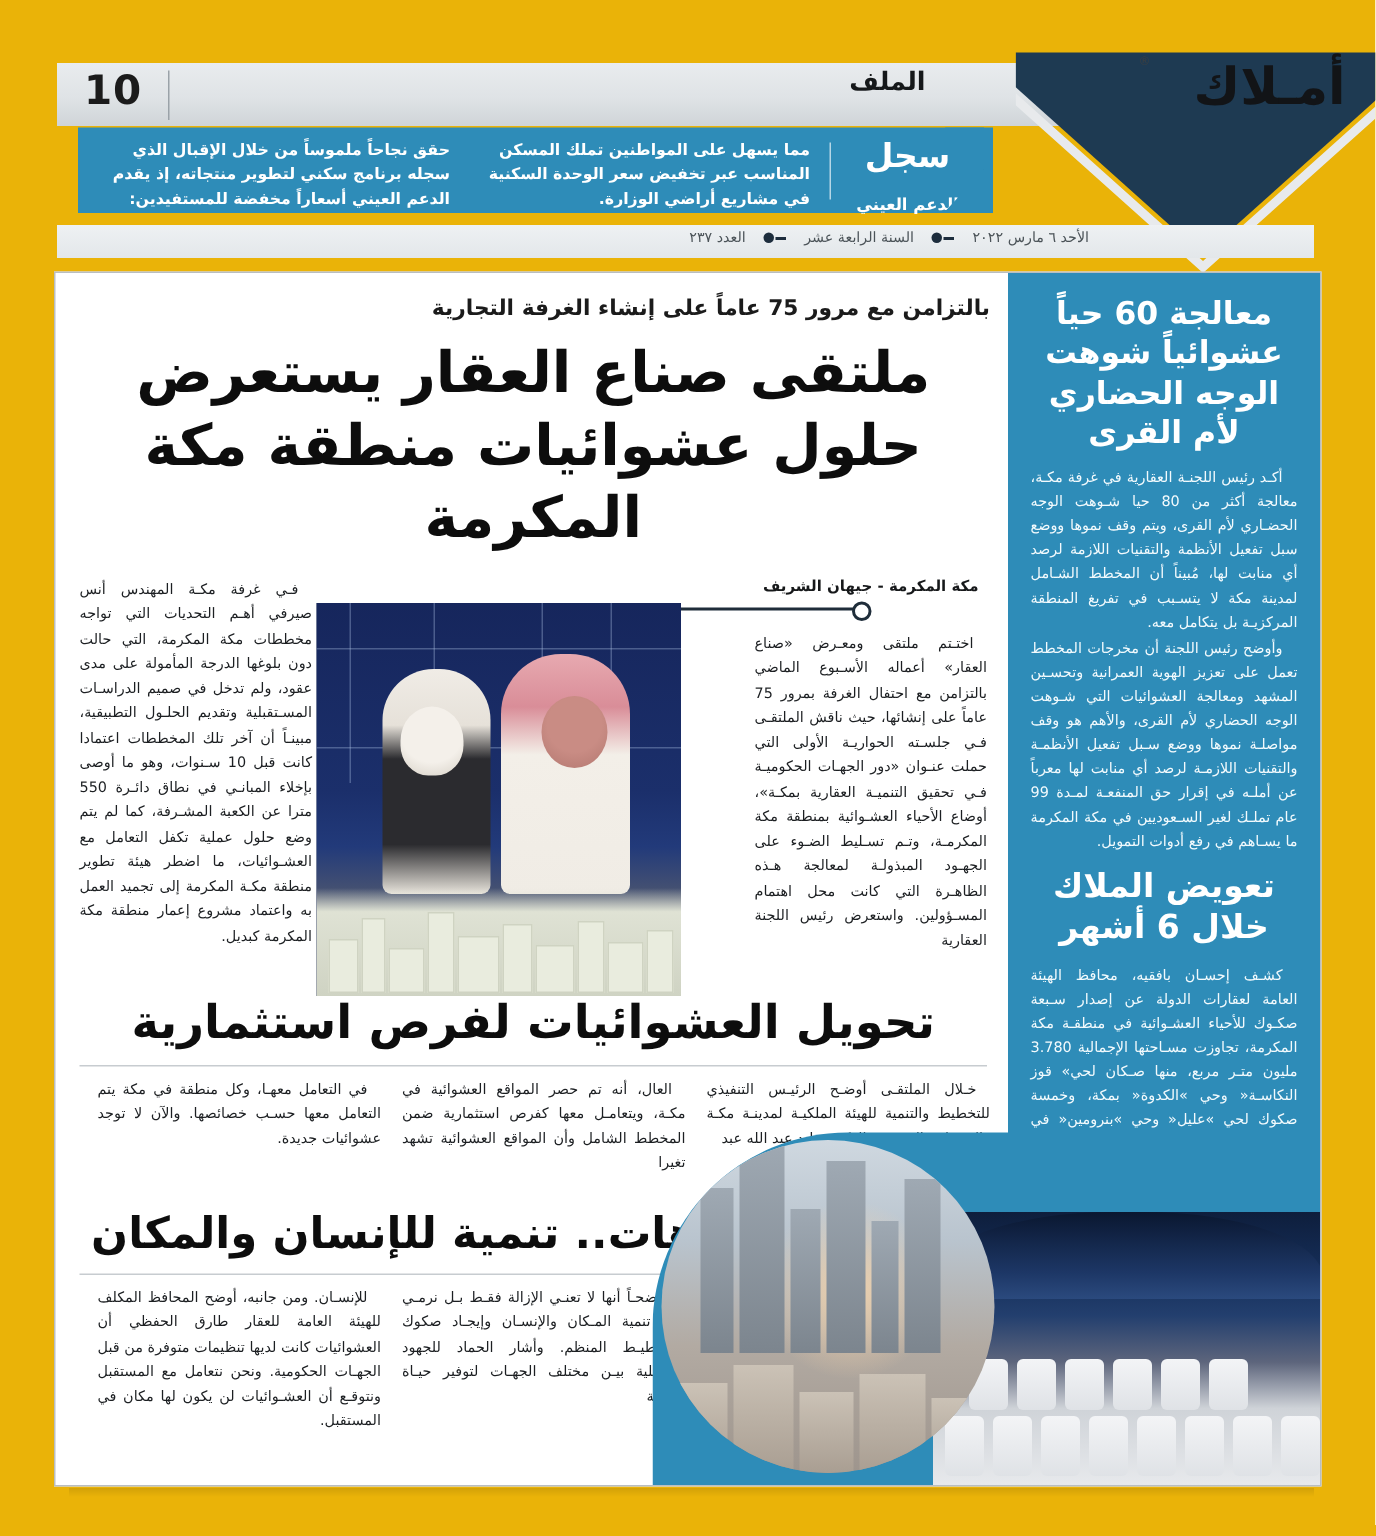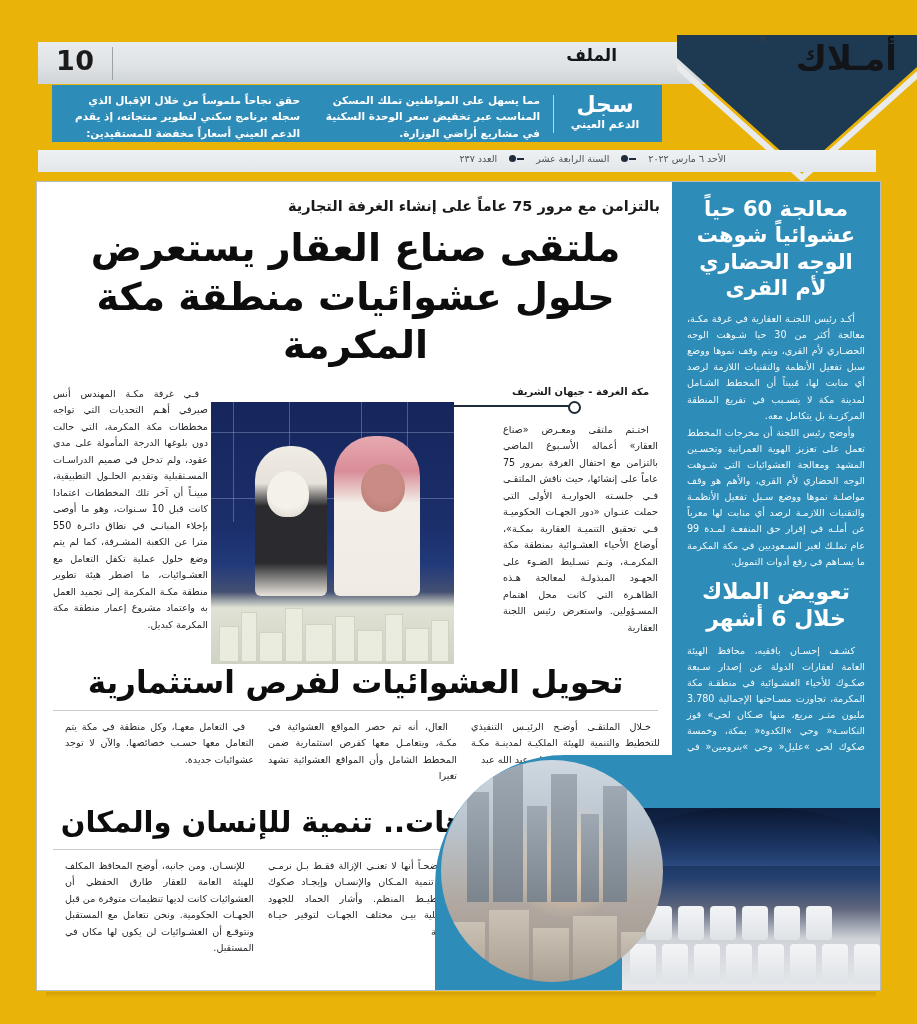--- a/index.html
+++ b/index.html
@@ -128,21 +128,21 @@
     display: block;
     font-size: 22px;
     font-weight: bold;
     line-height: 1.05;
   }
   .ribbon-title .rt-sub {
     display: block;
     font-size: 11px;
     font-weight: bold;
     line-height: 1.3;
-    margin-top: 2px;
+    margin-top: 14px;
   }
   .ribbon-sep {
     position: absolute;
     right: 108px; top: 10px;
     width: 1px; height: 38px;
     background: rgba(255,255,255,0.65);
   }
   .ribbon-col {
     position: absolute;
     top: 7px;
@@ -544,42 +544,42 @@
         <span>العدد ٢٣٧</span>
       </div>
     </div>
   </div>
 
   <div class="content-box">
 
     <aside class="sidebar">
       <h2 class="sb-head">معالجة 60 حياً عشوائياً شوهت الوجه الحضاري لأم القرى</h2>
       <div class="sb-body">
-        <p>أكـد رئيس اللجنـة العقارية في غرفة مكـة، معالجة أكثر من 30 حيا شـوهت الوجه الحضـاري لأم القرى، ويتم وقف نموها ووضع سبل تفعيل الأنظمة والتقنيات اللازمة لرصد أي منابت لها، مُبيناً أن المخطط الشـامل لمدينة مكة لا يتسـبب في تفريغ المنطقة المركزيـة بل يتكامل معه.</p>
+        <p>أكـد رئيس اللجنـة العقارية في غرفة مكـة، معالجة أكثر من 80 حيا شـوهت الوجه الحضـاري لأم القرى، ويتم وقف نموها ووضع سبل تفعيل الأنظمة والتقنيات اللازمة لرصد أي منابت لها، مُبيناً أن المخطط الشـامل لمدينة مكة لا يتسـبب في تفريغ المنطقة المركزيـة بل يتكامل معه.</p>
         <p>وأوضح رئيس اللجنة أن مخرجات المخطط تعمل على تعزيز الهوية العمرانية وتحسـين المشهد ومعالجة العشوائيات التي شـوهت الوجه الحضاري لأم القرى، والأهم هو وقف مواصلـة نموها ووضع سـبل تفعيل الأنظمـة والتقنيات اللازمـة لرصد أي منابت لها معرباً عن أملـه في إقرار حق المنفعـة لمـدة 99 عام تملـك لغير السـعوديين في مكة المكرمة ما يسـاهم في رفع أدوات التمويل.</p>
       </div>
 
       <h2 class="sb-head second">تعويض الملاك خلال 6 أشهر</h2>
       <div class="sb-body">
         <p>كشـف إحسـان بافقيه، محافظ الهيئة العامة لعقارات الدولة عن إصدار سـبعة صكـوك للأحياء العشـوائية في منطقـة مكة المكرمة، تجاوزت مسـاحتها الإجمالية 3.780 مليون متـر مربع، منها صـكان لحي» قوز النكاسـة« وحي »الكدوة« بمكة، وخمسة صكوك لحي »عليل« وحي »بنرومين« في محافظة جدة، مؤكداً الالتزام بالتعويض خلال 6 أشـهر حسب القرارات والتوجيهات.</p>
         <p>وذكر بافقيه أن الهيئة العامة لعقارات الدولة أسـهمت في معالجة التحديات والمشكلات التي واجهت عشرة من المشـاريع التنموية والمخططات السـكنية فـي عدد من مناطق المملكة، بعضها في مكة المكرمة مثل: »مشـروع جبـل عمر، وطريـق الملك عبدالعزيز »مسـار«، إضافة إلى قوز النكاسـة، والكدوة«.</p>
       </div>
 
       <div class="sb-photo-circ"></div>
     </aside>
 
     <div class="main-area">
 
       <div class="kicker">بالتزامن مع مرور 75 عاماً على إنشاء الغرفة التجارية</div>
       <h1 class="headline-main">ملتقى صناع العقار يستعرض حلول عشوائيات منطقة مكة المكرمة</h1>
 
       <div class="lead-row">
 
         <div class="byline">
-          <span class="byline-name">مكة الغرفة - جيهان الشريف</span>
+          <span class="byline-name">مكة المكرمة - جيهان الشريف</span>
           <span class="byline-rule">
             <span class="ln"></span><span class="circ"></span>
           </span>
         </div>
 
         <div class="col-text right" style="top:38px;">
           <p>اختـتم ملتقى ومعـرض «صناع العقار» أعماله الأسـبوع الماضي بالتزامن مع احتفال الغرفة بمرور 75 عاماً على إنشائها، حيث ناقش الملتقـى فـي جلسـته الحواريـة الأولى التي حملت عنـوان «دور الجهـات الحكوميـة فـي تحقيق التنميـة العقارية بمكـة»، أوضاع الأحياء العشـوائية بمنطقة مكة المكرمـة، وتـم تسـليط الضـوء على الجهـود المبذولـة لمعالجة هـذه الظاهـرة التي كانت محل اهتمام المسـؤولين. واستعرض رئيس اللجنة العقارية</p>
         </div>
 
         <figure class="lead-photo">

